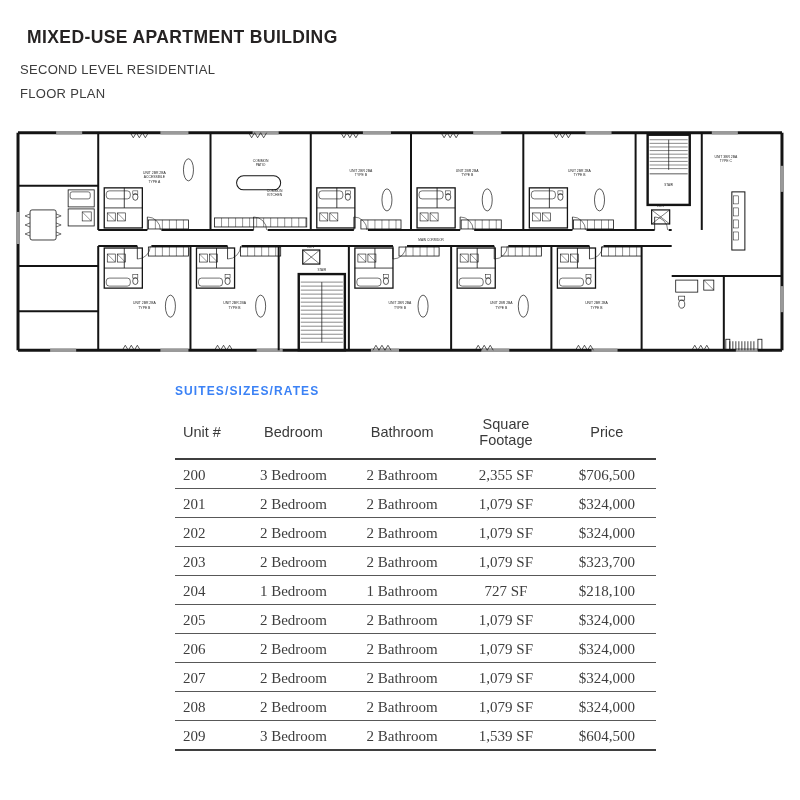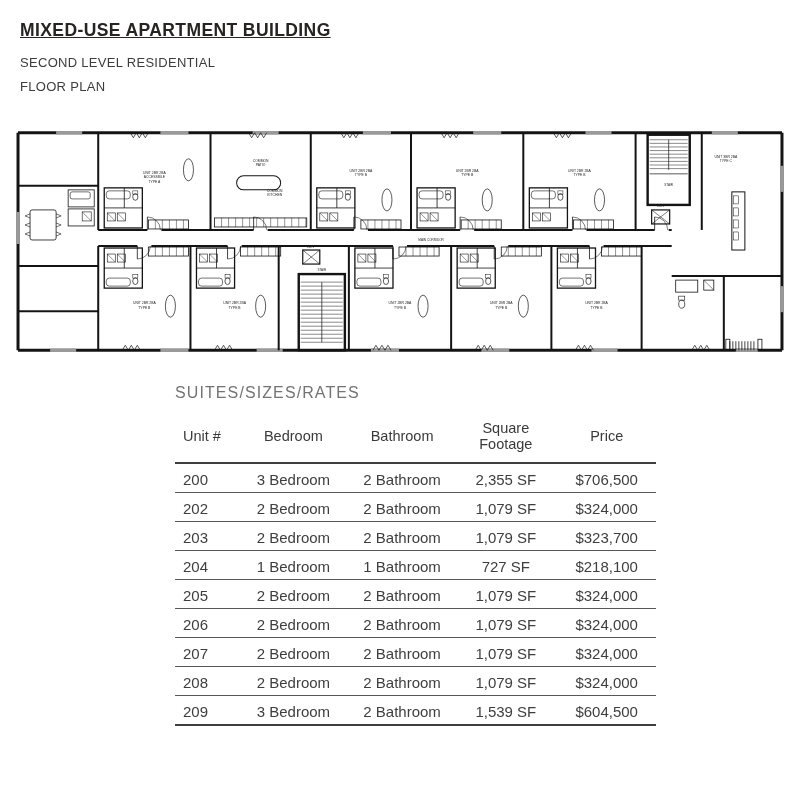--- a/index.html
+++ b/index.html
@@ -2,44 +2,43 @@
 <html><head>
 <meta charset="utf-8">
 <style>
   html,body{margin:0;padding:0;}
   body{
     width:800px;height:800px;background:#ffffff;position:relative;
     font-family:"Liberation Sans", sans-serif;overflow:hidden;
   }
   .doc-header{position:absolute;left:20px;top:20px;}
   .doc-title{
-    margin:0;font-size:17.5px;font-weight:bold;color:#262323;
+    margin:7px;font-size:17.5px;font-weight:bold;color:#262323;
     letter-spacing:.4px;
-    text-decoration:underline;
   }
   .doc-subtitle{
     margin:10px 0 0 0;font-size:13px;font-weight:400;color:#3c3c3c;
     line-height:24px;letter-spacing:.3px;
   }
   .plan-wrap{position:absolute;left:10px;top:124px;width:782px;height:234px;}
   .plan-wrap svg{width:100%;height:100%;}
   .rates{position:absolute;left:175px;top:384px;width:481px;}
   .rates h2{
-    margin:0 0 15px 0;font-size:16px;font-weight:normal;color:#737373;
+    margin:0 0 15px 0;font-size:12px;font-weight:bold;color:#3b82f6;
     letter-spacing:1.1px;
   }
   table.rates-table{
     width:100%;border-collapse:collapse;color:#3e3e3e;
   }
   table.rates-table th{
     font-weight:400;font-size:14.5px;color:#3a3a3a;
     padding:3px 0 10px 0;
   }
   table.rates-table td{
-    font-size:15px;padding:7px 0 4px 0;text-align:center;
+    font-size:15px;padding:7px 0 4px 0;text-align:center;font-family:Liberation Serif, serif;
   }
   table.rates-table th:first-child,
   table.rates-table td:first-child{text-align:left;padding-left:8px;}
   table.rates-table th:nth-child(1){width:55px;}
   table.rates-table th:nth-child(2){width:115px;}
   table.rates-table th:nth-child(3){width:106px;}
   table.rates-table th:nth-child(4){width:105px;}
   table.rates-table th:nth-child(5){width:100px;}
   thead tr{border-bottom:2px solid #3f3f3f;}
   tbody tr{border-bottom:1px solid #585858;}
@@ -436,20 +435,27 @@
       </thead>
     <tbody id="rates-body">
         <tr>
           <td>200</td>
           <td>3 Bedroom</td>
           <td>2 Bathroom</td>
           <td>2,355 SF</td>
           <td>$706,500</td>
         </tr>
         <tr>
+          <td>201</td>
+          <td>2 Bedroom</td>
+          <td>2 Bathroom</td>
+          <td>1,079 SF</td>
+          <td>$324,000</td>
+        </tr>
+        <tr>
           <td>202</td>
           <td>2 Bedroom</td>
           <td>2 Bathroom</td>
           <td>1,079 SF</td>
           <td>$324,000</td>
         </tr>
         <tr>
           <td>203</td>
           <td>2 Bedroom</td>
           <td>2 Bathroom</td>

